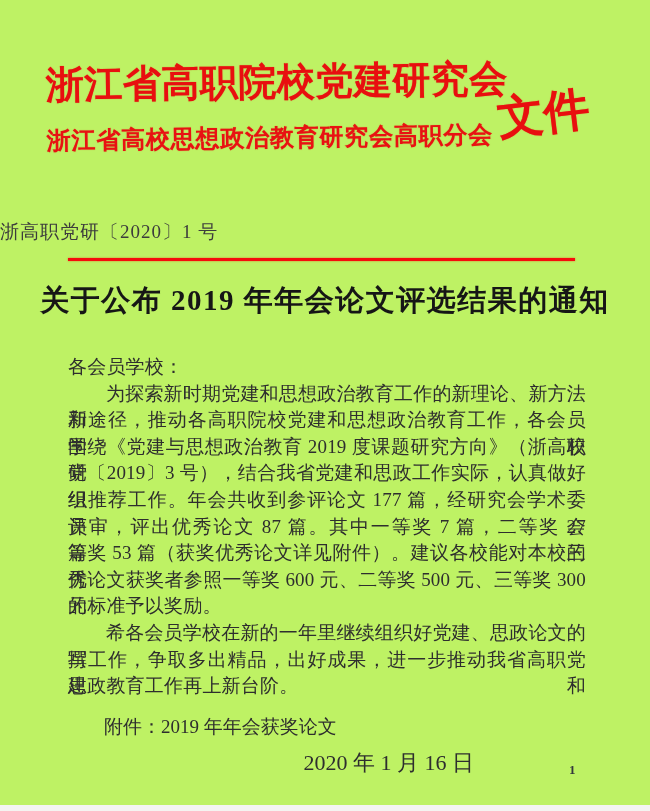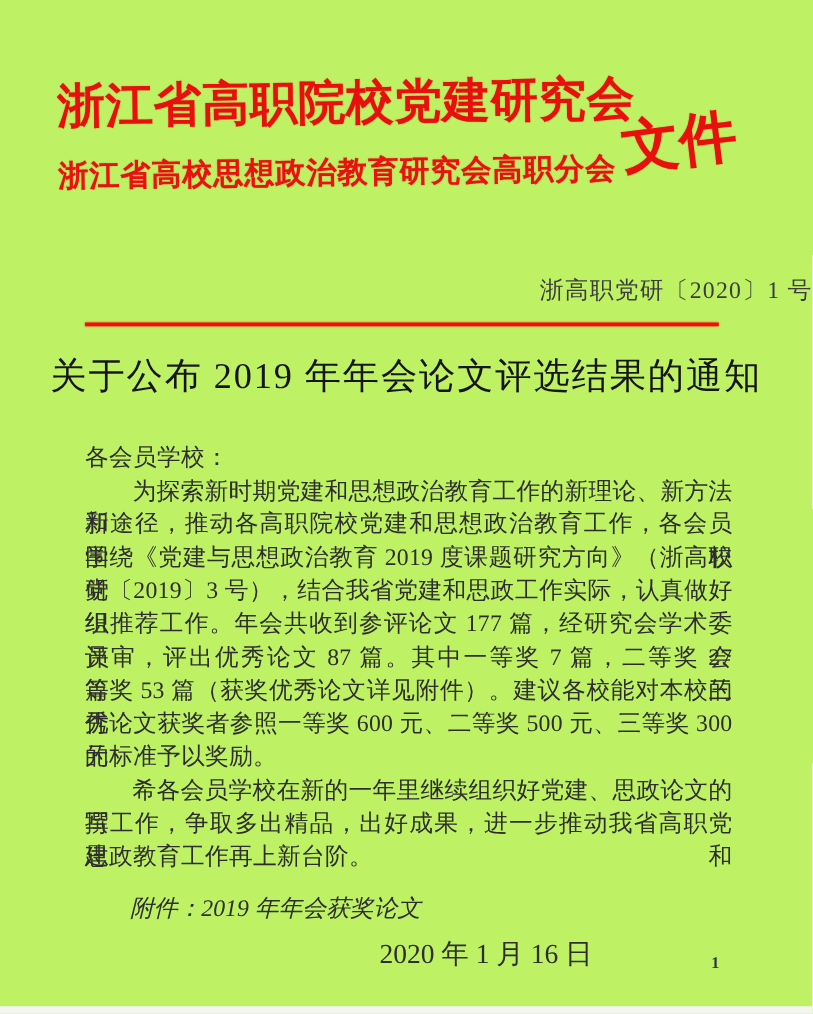--- a/index.html
+++ b/index.html
@@ -60,21 +60,21 @@
     transform: rotate(-6deg);
     text-shadow: 0 0 1px rgba(232, 15, 15, 0.55);
   }
 
   
   .doc-number {
     position: absolute;
     left: 0;
     top: 219px;
     width: 650px;
-    text-align: right;
+    text-align: left;
     font-size: 19px;
     letter-spacing: 1px;
     color: #3c3c3c;
   }
 
   
   .red-line {
     position: absolute;
     left: 68px;
     top: 258px;
@@ -85,21 +85,21 @@
   }
 
   
   .doc-title {
     position: absolute;
     left: 30px;
     top: 281px;
     width: 590px;
     text-align: center;
     font-size: 29px;
-    font-weight: normal;
+    font-weight: bold;
     letter-spacing: 1.5px;
     color: #161616;
     white-space: nowrap;
   }
 
   
   .body-lines {
     position: absolute;
     left: 68px;
     top: 354px;
@@ -126,21 +126,20 @@
   
   .attachment {
     position: absolute;
     left: 68px;
     top: 714px;
     width: 518px;
     font-size: 19px;
     color: #2e2e2e;
     text-indent: 36px;
     white-space: nowrap;
-    font-style: italic;
   }
   .date-line {
     position: absolute;
     left: 68px;
     top: 748px;
     width: 518px;
     font-size: 22px;
     color: #2e2e2e;
     text-align: right;
     padding-right: 112px;

